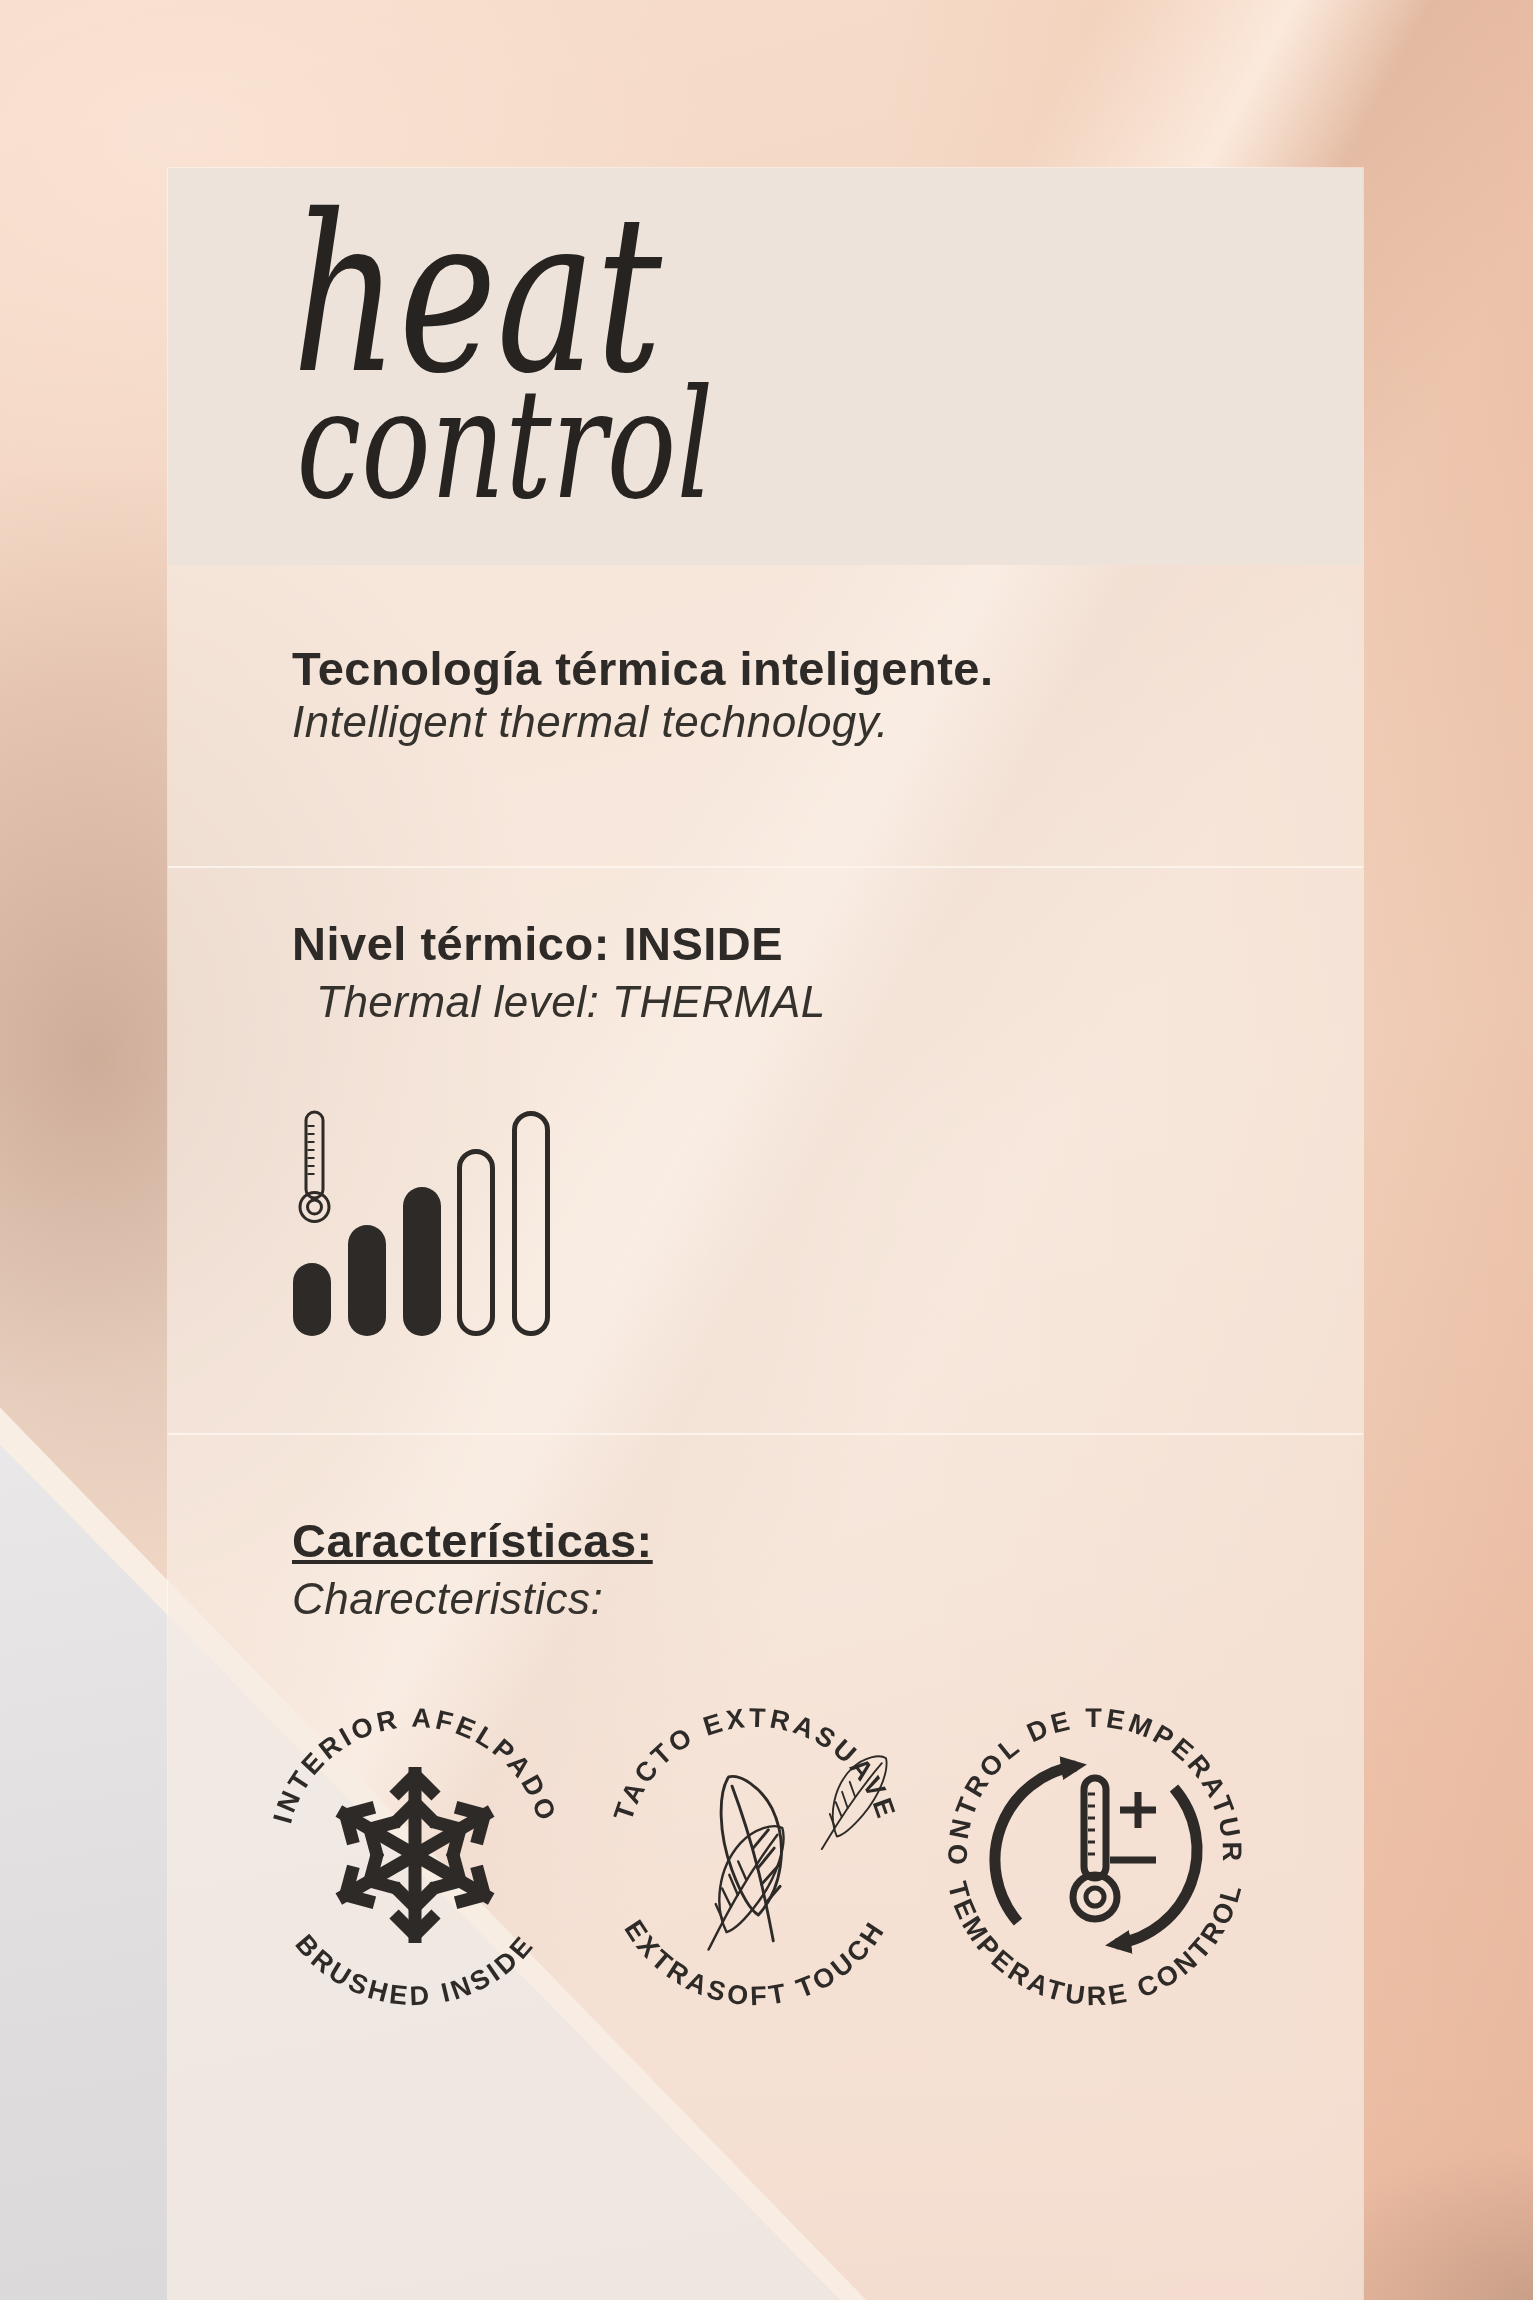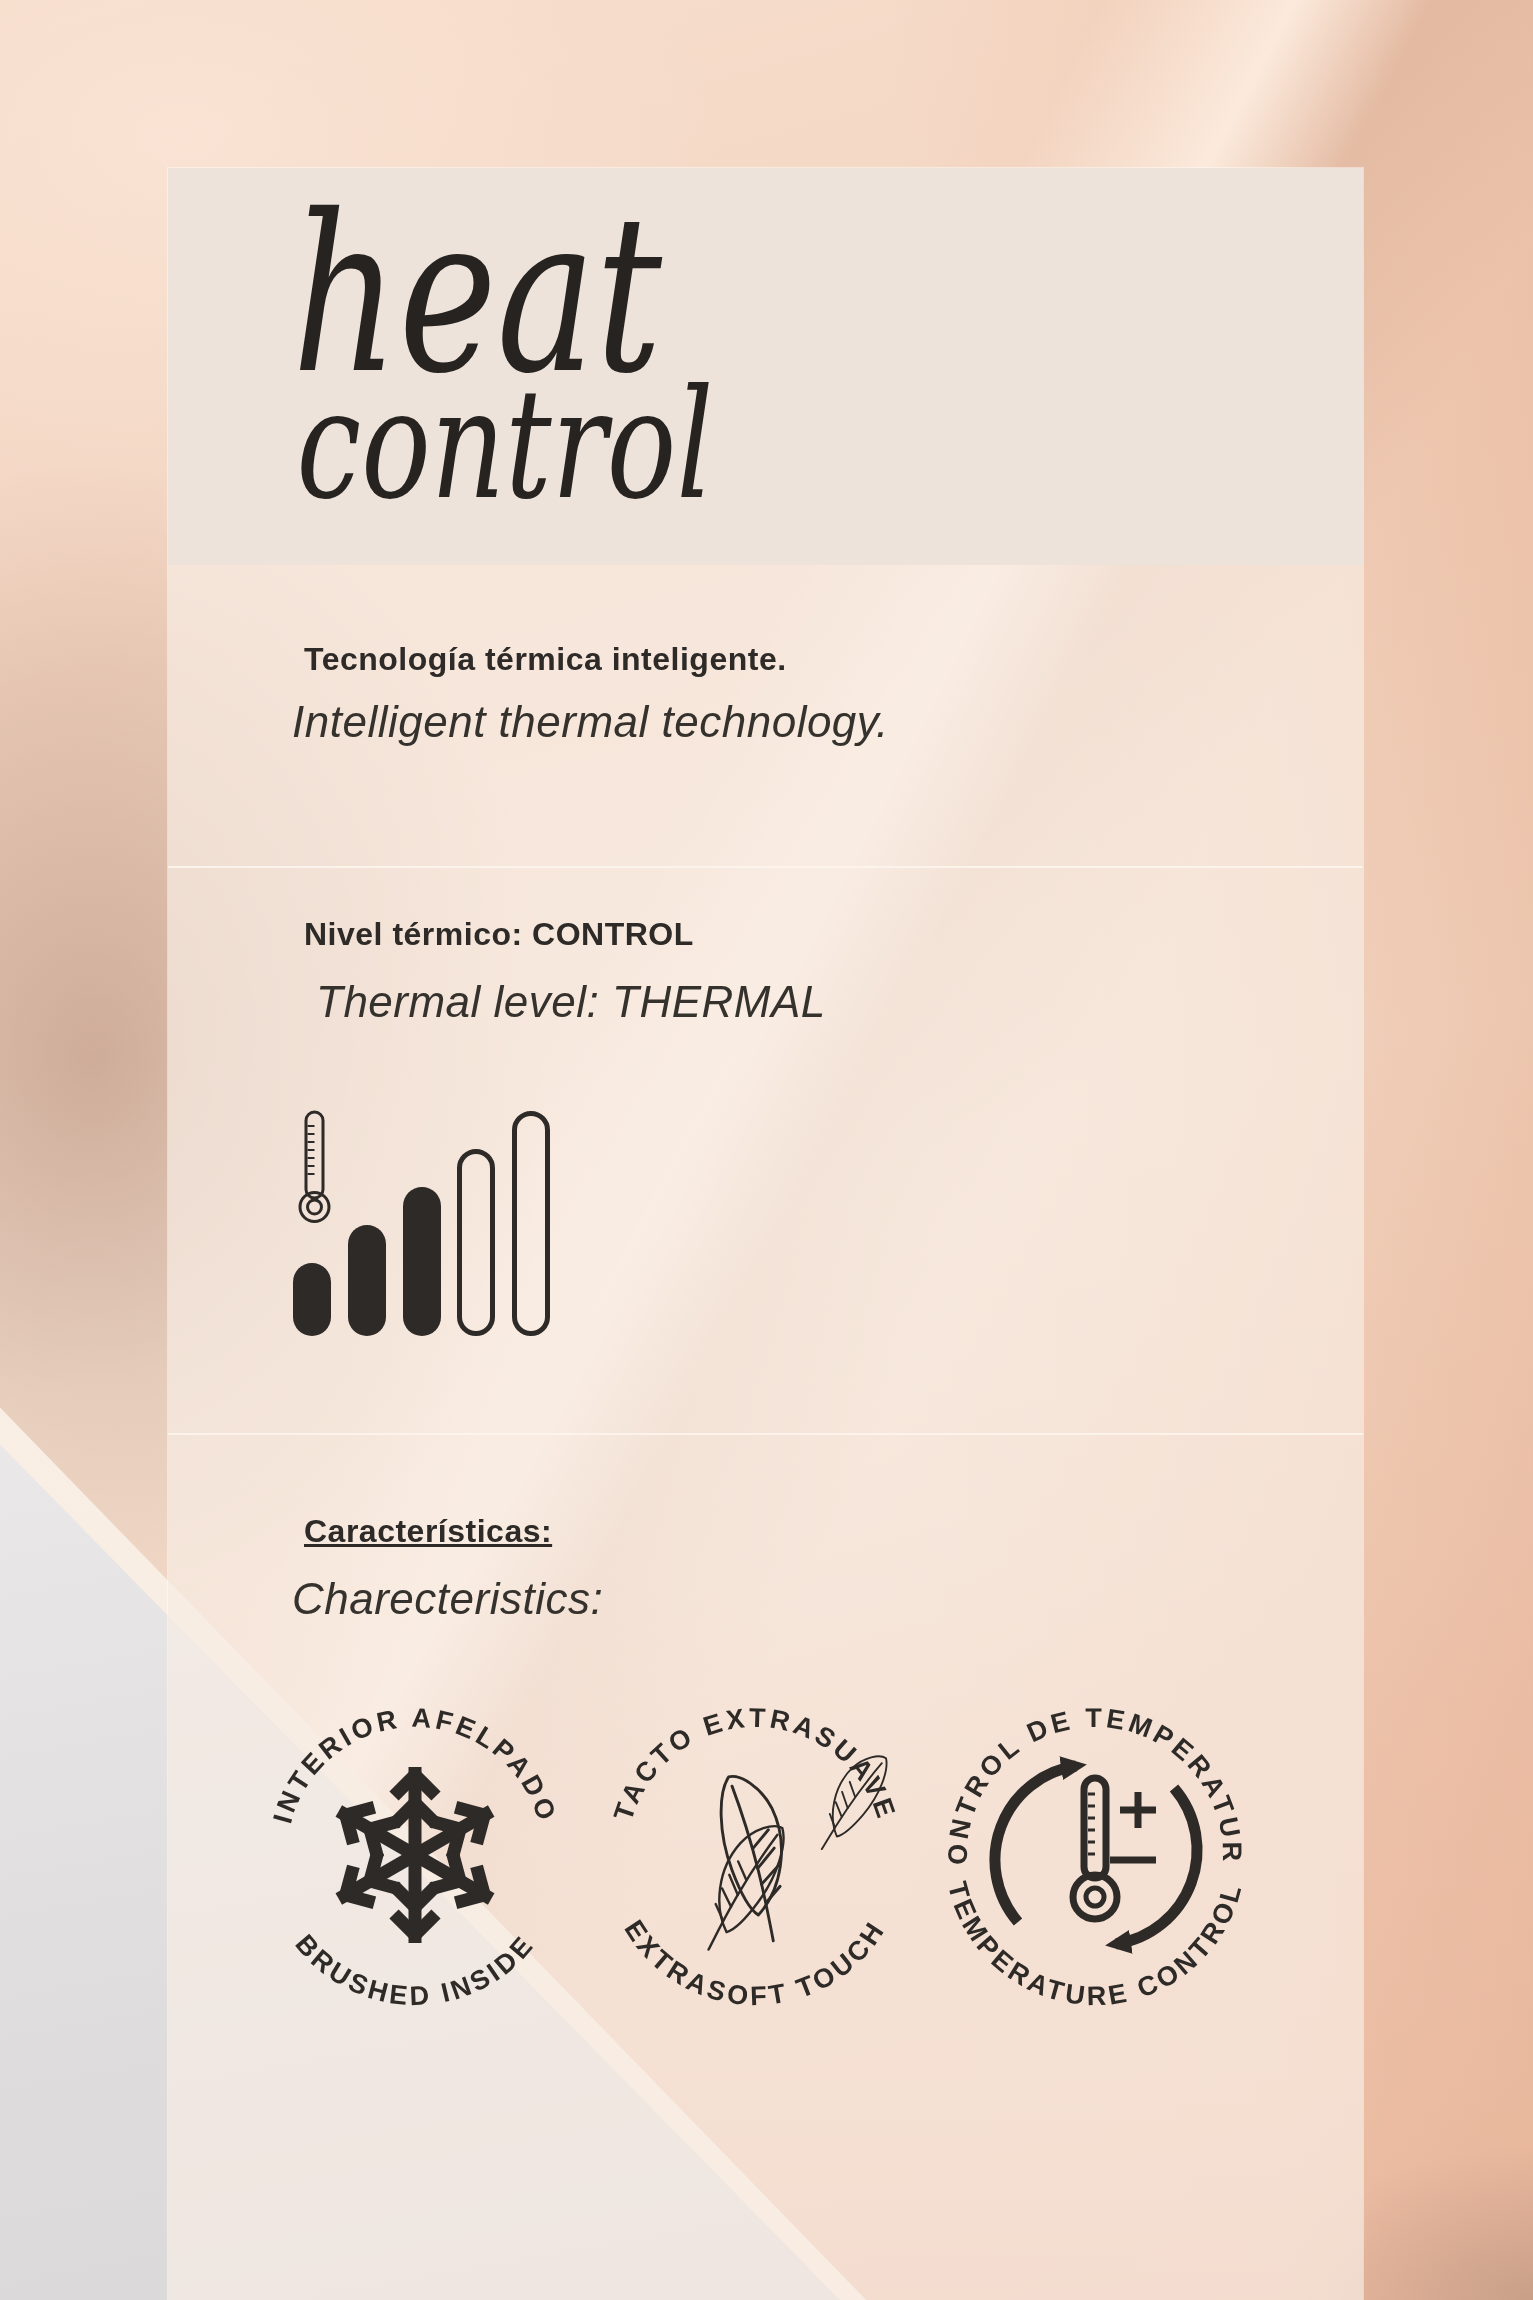--- a/index.html
+++ b/index.html
@@ -64,23 +64,22 @@
   .brand .l1{font-size:218px;display:block;}
   .brand .l2{font-size:152px;display:block;margin-top:2px;margin-left:6px;}
   .divider{
     position:absolute;left:0;width:100%;height:2px;
     background:var(--divider,#fdf6ee);opacity:.85;
   }
   .divider.d2{top:698px;}
   .divider.d3{top:1265px;}
   .h-es{
     position:absolute;left:124px;
-    font-weight:700;font-size:32px;letter-spacing:.5px;color:var(--ink,#2d2a27);
+    font-weight:700;font-size:47px;letter-spacing:.5px;color:var(--ink,#2d2a27);
     white-space:nowrap;
-    margin-left:12px;
   }
   .h-en{
     position:absolute;left:124px;
     font-style:italic;font-weight:400;font-size:44px;letter-spacing:.5px;color:#35322e;
     white-space:nowrap;
   }
   .s2-es{top:473px;} .s2-en{top:529px;}
   .s3-es{top:748px;} .s3-en{top:809px;margin-left:24px;}
   .s4-es{top:1345px;text-decoration:underline;} .s4-en{top:1406px;}
   .level-icon{position:absolute;left:125px;top:942px;width:258px;height:227px;}
@@ -108,21 +107,21 @@
       <span class="l1">heat</span>
       <span class="l2">control</span>
     </div>
   </div>
 
   <div class="h-es s2-es">Tecnología térmica inteligente.</div>
   <div class="h-en s2-en">Intelligent thermal technology.</div>
 
   <div class="divider d2"></div>
 
-  <div class="h-es s3-es">Nivel térmico: CONTROL</div>
+  <div class="h-es s3-es">Nivel térmico: INSIDE</div>
   <div class="h-en s3-en">Thermal level: THERMAL</div>
 
   <svg class="level-icon" viewBox="0 0 258 227">
     <g>
       <rect class="stroke" x="13" y="2" width="17" height="86" rx="8.5" stroke-width="3"></rect>
       <g class="stroke" stroke-width="2">
         <line x1="14.5" y1="16" x2="21.5" y2="16"></line>
         <line x1="14.5" y1="24" x2="21.5" y2="24"></line>
         <line x1="14.5" y1="32" x2="21.5" y2="32"></line>
         <line x1="14.5" y1="40" x2="21.5" y2="40"></line>

